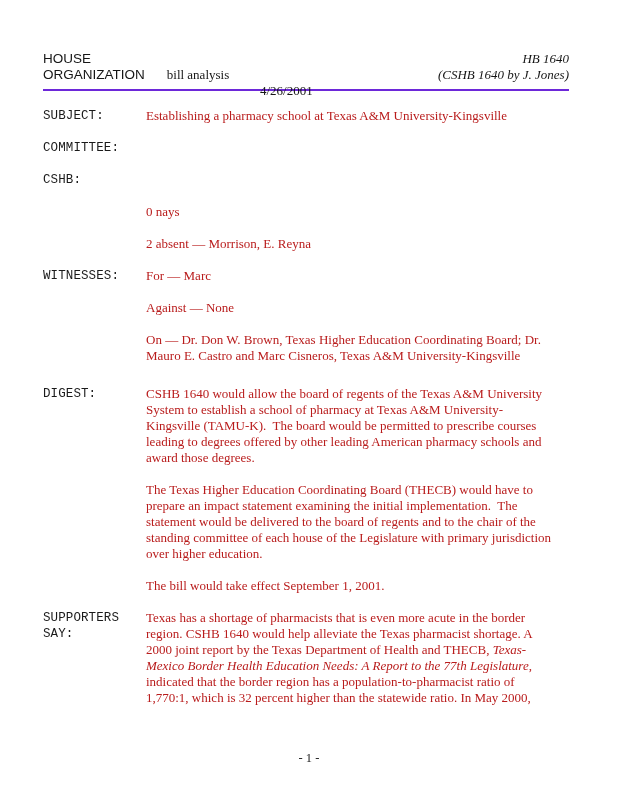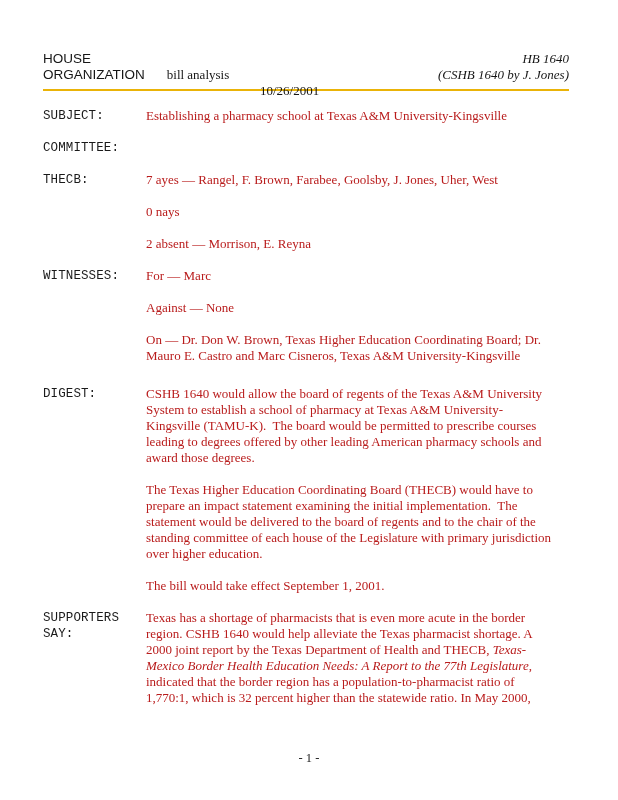--- a/index.html
+++ b/index.html
@@ -15,21 +15,21 @@
     left:43px;top:51px;
     width:526px;
   }
   .sans{font-family:"Liberation Sans","DejaVu Sans",sans-serif;}
   .serif{font-family:"Liberation Serif","DejaVu Serif",serif;}
 
   
   .header{
     position:relative;
     padding-bottom:6px;
-    border-bottom:2px solid #eab308;
+    border-bottom:2px solid #6d28d9;
     margin-bottom:17px;
   }
   .hrow{
     display:flex;
     align-items:baseline;
     line-height:16px;
     font-size:13.5px;
   }
   .hrow .serif{font-size:13px;}
   .right{margin-left:auto;text-align:right;font-style:italic;}
@@ -83,35 +83,34 @@
     <div class="header">
       <div class="hrow">
         <span class="sans">HOUSE</span>
         <span class="serif right">HB 1640</span>
       </div>
       <div class="hrow">
         <span class="sans">ORGANIZATION</span>
         <span class="serif doctype">bill analysis</span>
         <span class="serif right">(CSHB 1640 by J. Jones)</span>
       </div>
-      <span class="serif date">10/26/2001</span>
+      <span class="serif date">4/26/2001</span>
     </div>
 
     <div class="row">
       <div class="label">SUBJECT:</div>
       <div class="content">Establishing a pharmacy school at Texas A&amp;M University-Kingsville</div>
     </div>
 
     <div class="row">
       <div class="label">COMMITTEE:</div>
     </div>
 
     <div class="row">
-      <div class="label">THECB:</div>
-      <div class="content">7 ayes — Rangel, F. Brown, Farabee, Goolsby, J. Jones, Uher, West</div>
+      <div class="label">CSHB:</div>
     </div>
 
     <div class="row">
       <div class="label"></div>
       <div class="content">0 nays</div>
     </div>
 
     <div class="row">
       <div class="label"></div>
       <div class="content">2 absent — Morrison, E. Reyna</div>

